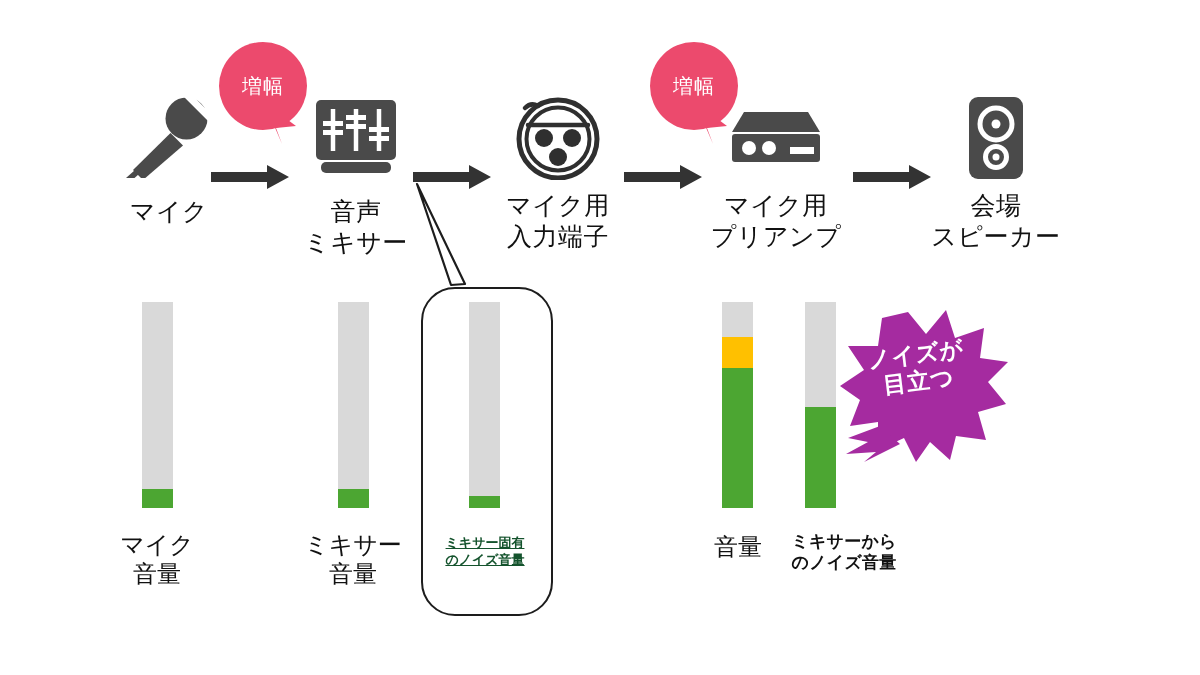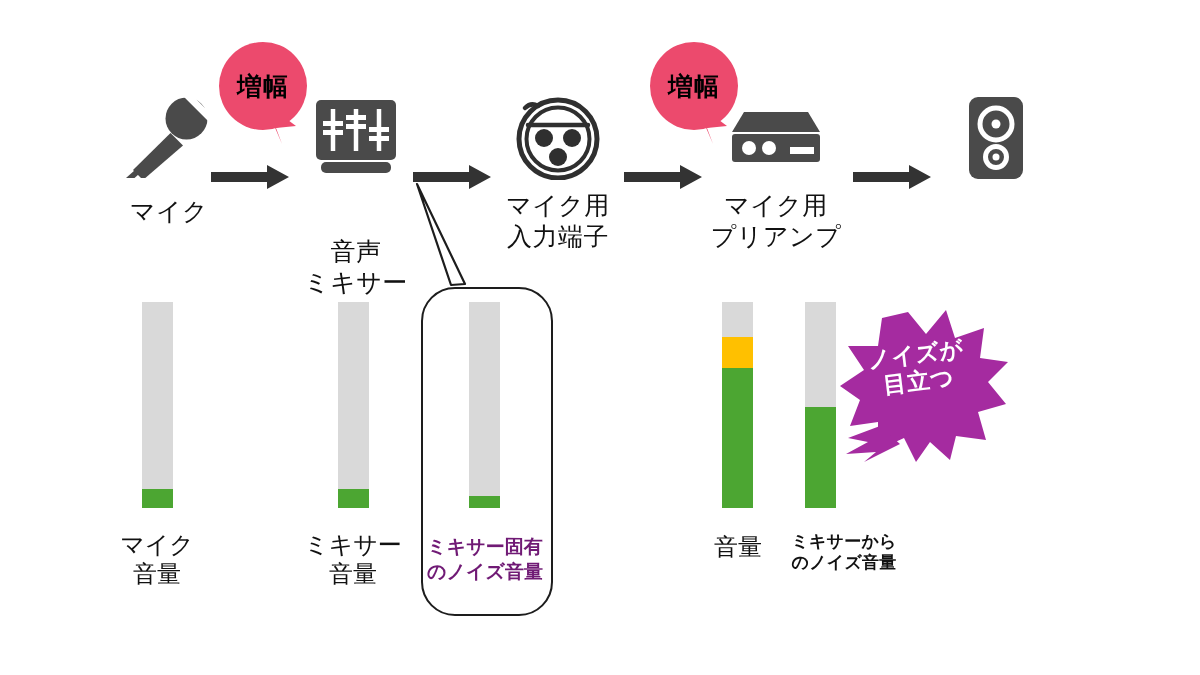--- a/index.html
+++ b/index.html
@@ -37,23 +37,23 @@
 
   
   .bubble {
     position: absolute;
     border-radius: 50%;
     display: flex;
     align-items: center;
     justify-content: center;
   }
   .bubble-text {
-    color: #000000;
-    font-weight: bold;
-    font-size: 25px;
+    color: #ffffff;
+    font-weight: normal;
+    font-size: 20px;
     letter-spacing: 1px;
     line-height: 1;
     user-select: none;
   }
 
   
   .bar {
     position: absolute;
     background: #d9d9d9;
     overflow: hidden;
@@ -81,25 +81,26 @@
   
   .callout-box {
     position: absolute;
     border: 2.5px solid #1d1d1d;
     border-radius: 34px;
     background: #ffffff;
   }
   .callout-text {
     position: absolute;
     text-align: center;
-    font-size: 19px;
+    font-size: 13px;
     font-weight: bold;
     line-height: 1.3;
     white-space: pre;
-    color: #701a75;
+    color: #14532d;
+    text-decoration: underline;
   }
 
   
   .burst-text {
     position: absolute;
     color: #ffffff;
     font-weight: bold;
     font-size: 23px;
     line-height: 1.16;
     text-align: center;
@@ -195,29 +196,31 @@
       <rect x="1" y="1" width="54" height="82" rx="9" fill="#4a4a4a"></rect>
       <circle cx="28" cy="28" r="16" fill="none" stroke="#ffffff" stroke-width="5"></circle>
       <circle cx="28" cy="28" r="4.5" fill="#ffffff"></circle>
       <circle cx="28" cy="61" r="10.5" fill="none" stroke="#ffffff" stroke-width="5"></circle>
       <circle cx="28" cy="61" r="3.5" fill="#ffffff"></circle>
     </svg>
   </div>
 
   <div class="node-label" style="left:76px; top:196px; width:186px;">マイク</div>
 
-  <div class="node-label" style="left:263px; top:196px; width:186px;margin-top:40px;">音声
+  <div class="node-label" style="left:263px; top:196px; width:186px;">音声
 ミキサー</div>
 
   <div class="node-label" style="left:465px; top:190px; width:186px;">マイク用
 入力端子</div>
 
   <div class="node-label" style="left:683px; top:190px; width:186px;">マイク用
 プリアンプ</div>
 
+  <div class="node-label" style="left:903px; top:190px; width:186px;">会場
+スピーカー</div>
 
   <div class="icon-box" style="left:262px; top:102px; width:44px; height:42px;">
     <svg width="44" height="42" viewBox="0 0 44 42">
       <path d="M2 0 L34 24 L14 26 L20 42 Z" fill="#ec4a6d"></path>
     </svg>
   </div>
   <div class="bubble" style="left:219px; top:42px; width:88px; height:88px; background:#ec4a6d;">
     <span class="bubble-text">増幅</span>
   </div>
 

